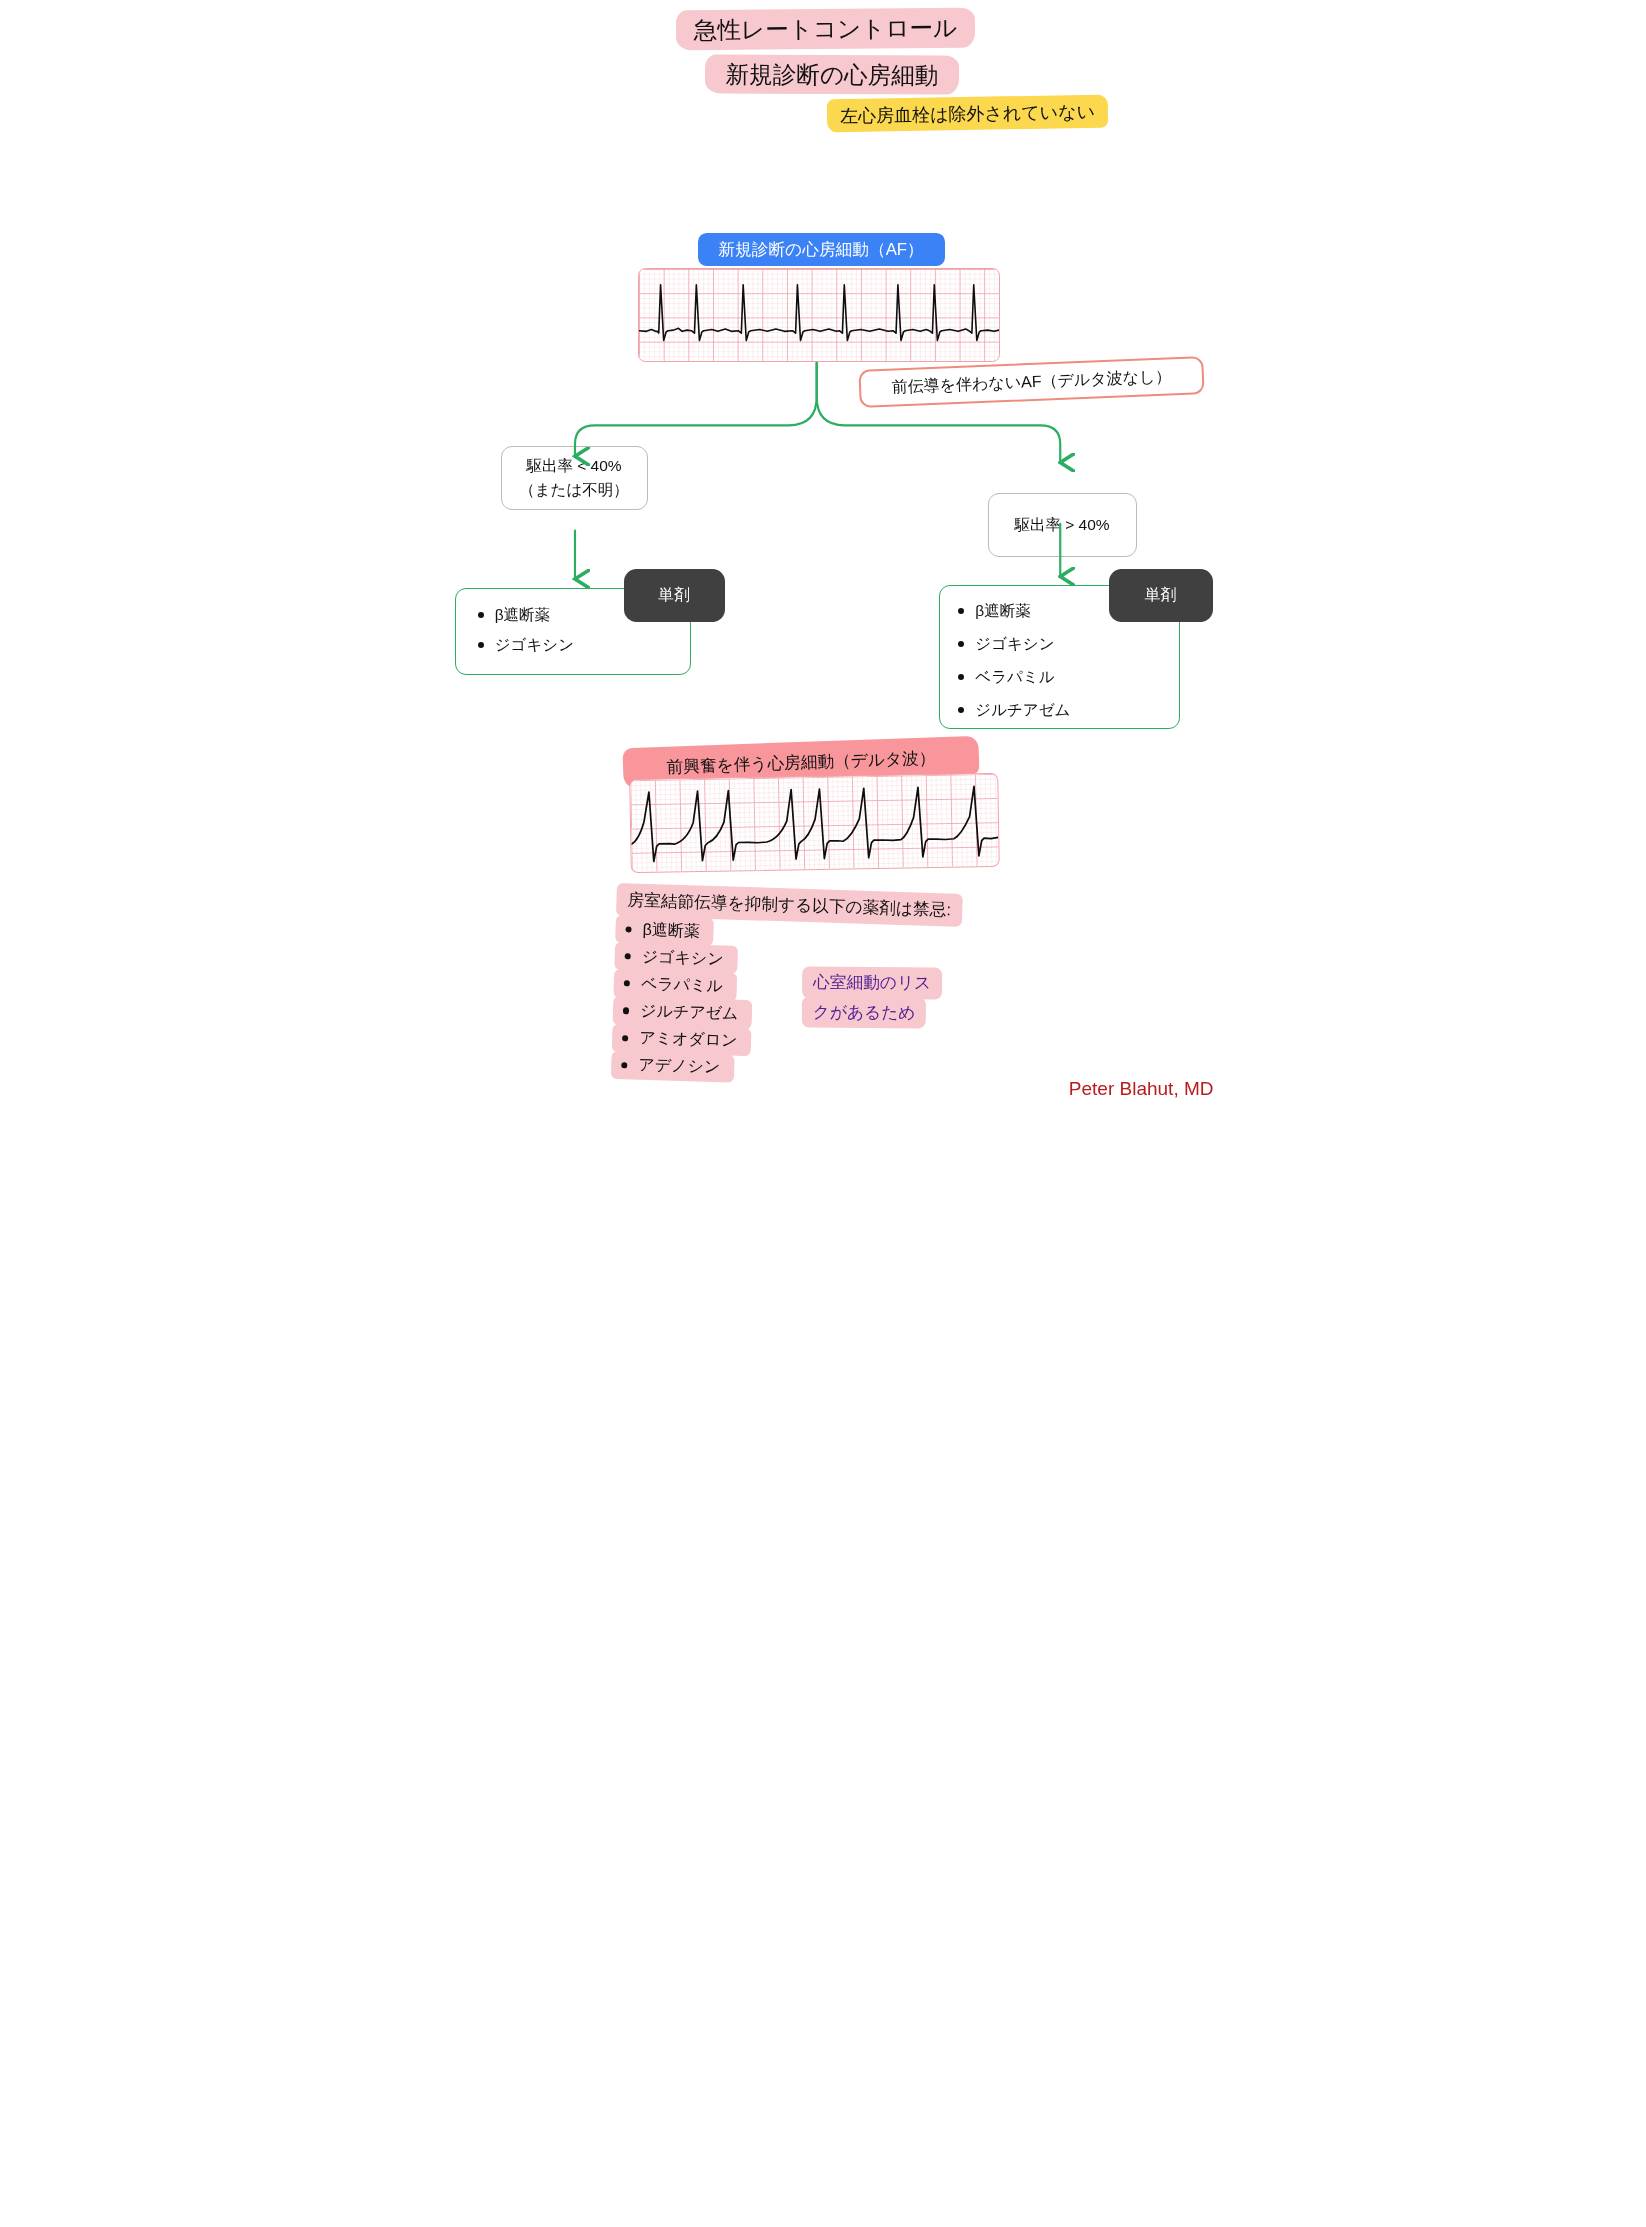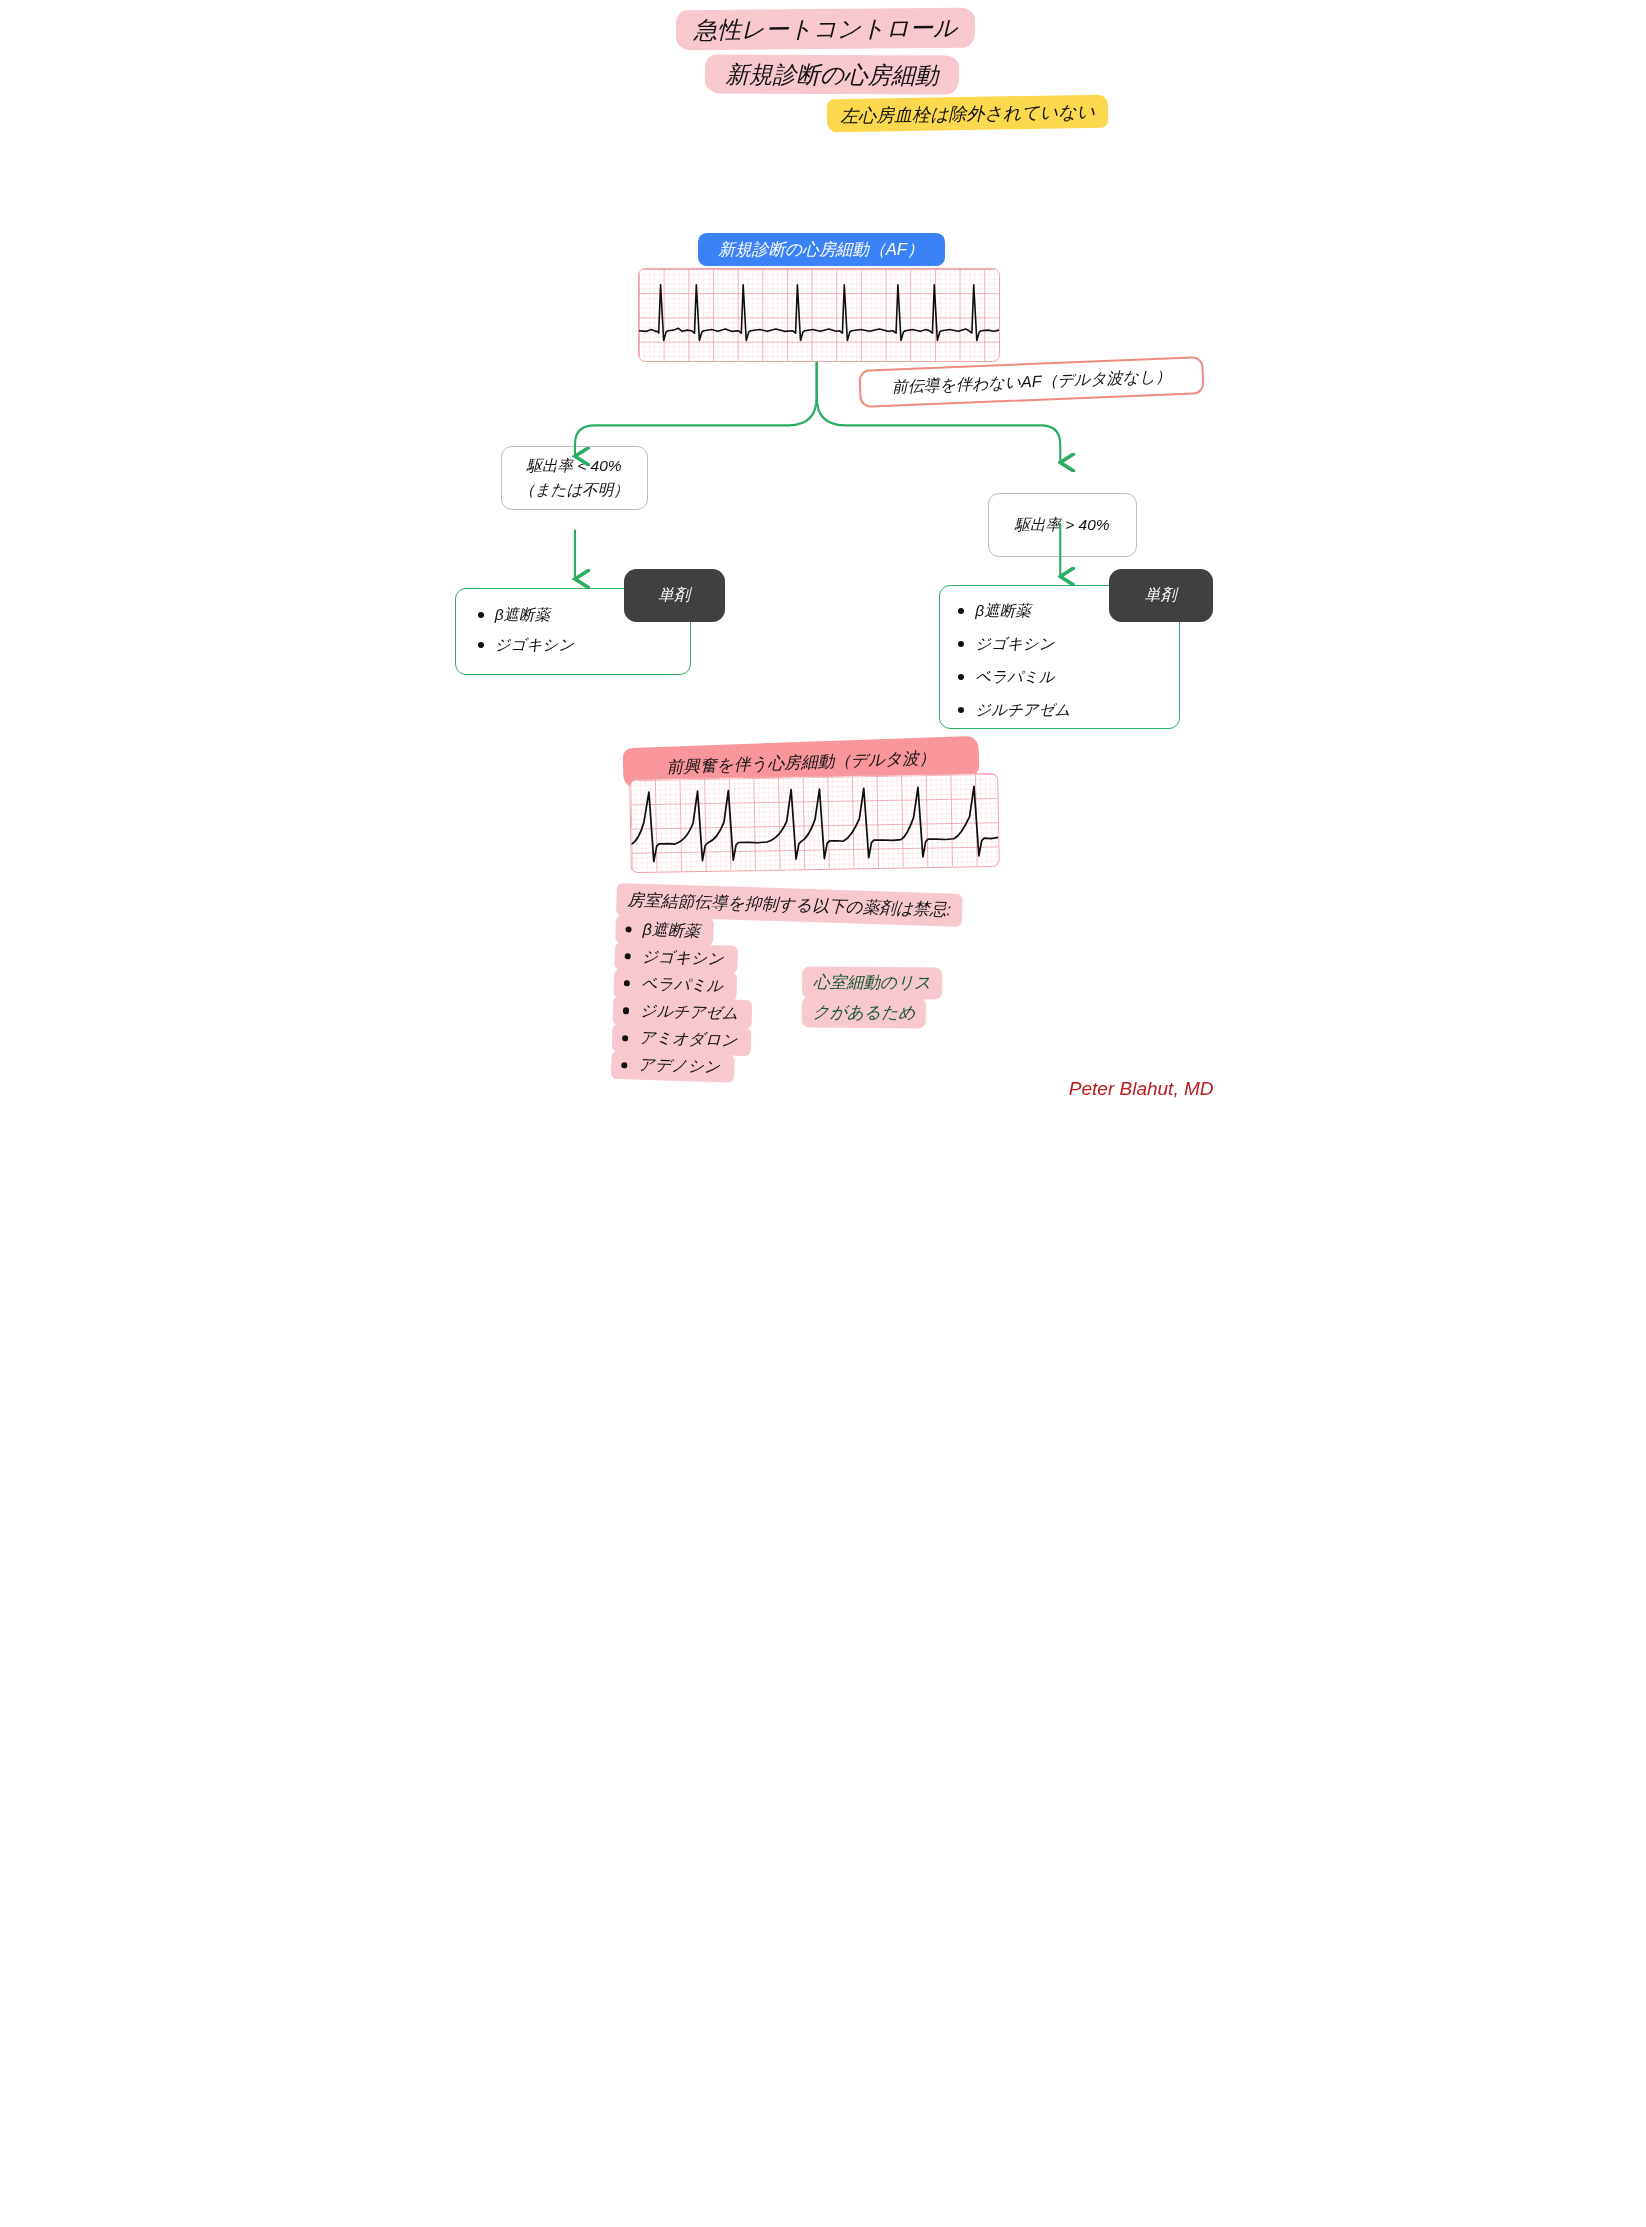--- a/index.html
+++ b/index.html
@@ -1,17 +1,17 @@
 <!DOCTYPE html>
 <html style="font-size:10px"><head>
 <meta charset="utf-8">
 <style>
   html,body{margin:0;padding:0;background:#ffffff;}
   body{font-family:"Liberation Sans", sans-serif;}
-  .canvas{position:relative;width:823px;height:1114px;margin:0 auto;background:#fff;overflow:hidden;font-style:italic;}
+  .canvas{position:relative;width:823px;height:1114px;margin:0 auto;background:#fff;overflow:hidden;}
   .abs{position:absolute;box-sizing:border-box;}
 
   
   .hl{display:flex;align-items:center;justify-content:center;text-align:center;color:#111;}
   .hl-pink{background:#F8C8CF;border-radius:11px 15px 12.4px 16px/13.6px 11px 16px 12.4px;}
   .hl-yellow{background:#FBD84E;border-radius:7.4px 10px 7.4px 10px;}
   .hl-deeppink{background:#F8969C;border-radius:10px 12.4px 10px 12.4px;}
 
   .t1{left:264px;top:9.3px;width:299px;height:40px;font-size:23.6px;transform:rotate(-0.5deg);}
   .t2{left:293px;top:55px;width:254px;height:39px;font-size:23.6px;transform:rotate(0.3deg);}
@@ -49,21 +49,21 @@
 
   .delta-label{left:211px;top:742px;width:356px;height:40px;font-size:16.7px;transform:rotate(-2deg);}
 
   .contra{left:205px;top:883px;transform:rotate(1.8deg);transform-origin:top left;}
   .contra-header{display:inline-block;background:#F8C8CF;border-radius:6.2px;padding:5px 11px;font-size:16.7px;color:#111;}
   .contra-item-row{margin-top:-1.2px;}
   .contra-item{display:inline-flex;align-items:center;background:#F8C8CF;border-radius:6.2px;
     padding:3.7px 13.6px 3.7px 10px;font-size:16px;color:#111;}
 
   .risk{left:390px;top:967px;transform:rotate(0.5deg);}
-  .risk-line{display:inline-block;background:#F8C8CF;border-radius:7.4px;padding:4.3px 11px;font-size:16.7px;color:#14532d;}
+  .risk-line{display:inline-block;background:#F8C8CF;border-radius:7.4px;padding:4.3px 11px;font-size:16.7px;color:#4c1d95;}
   .risk-line2{margin-top:-1.9px;}
 
   .credit{right:21px;top:1078px;font-size:19px;color:#b91c1c;}
 
   svg.connectors{position:absolute;left:0;top:0;width:823px;height:1114px;pointer-events:none;z-index:2;}
 </style>
 </head>
 <body>
 
 <div class="canvas">

